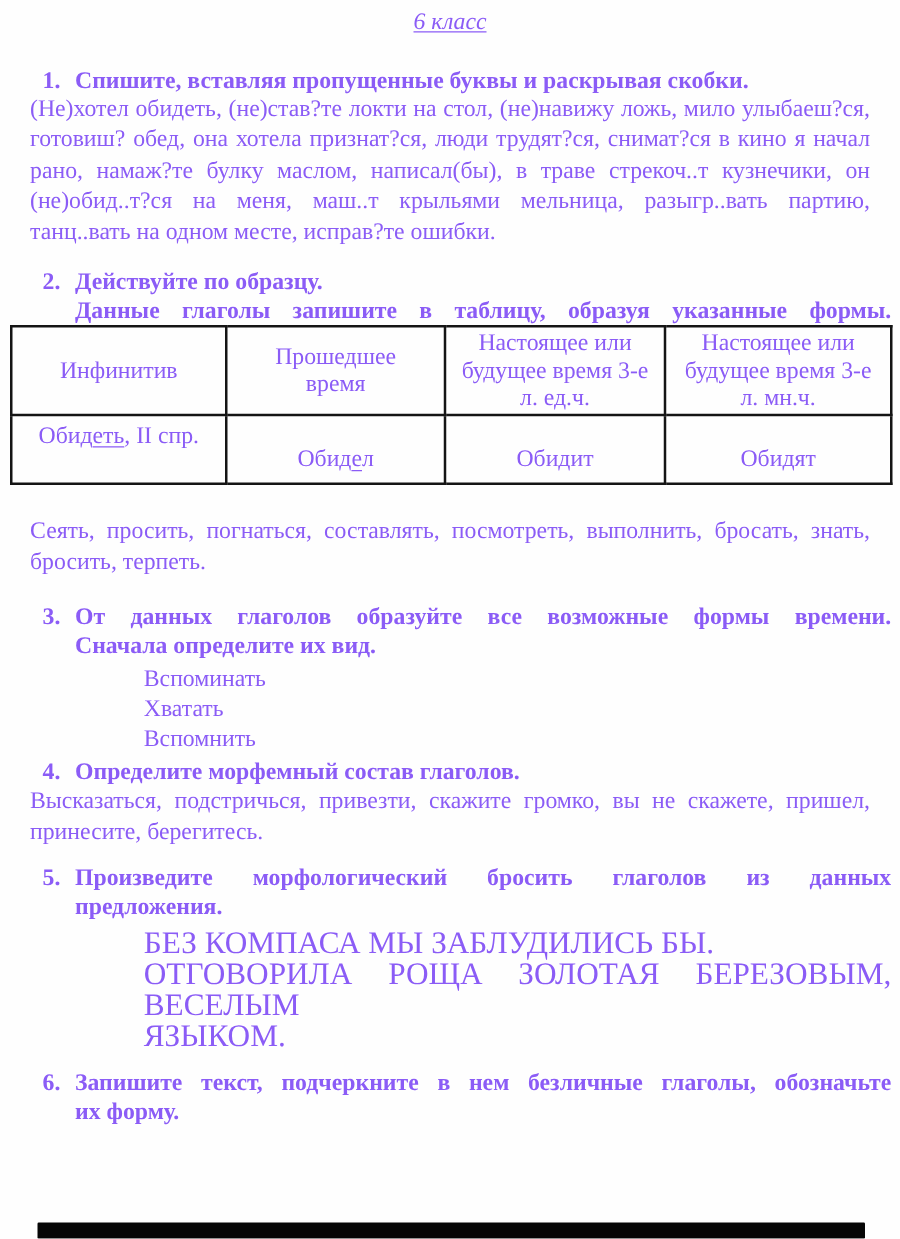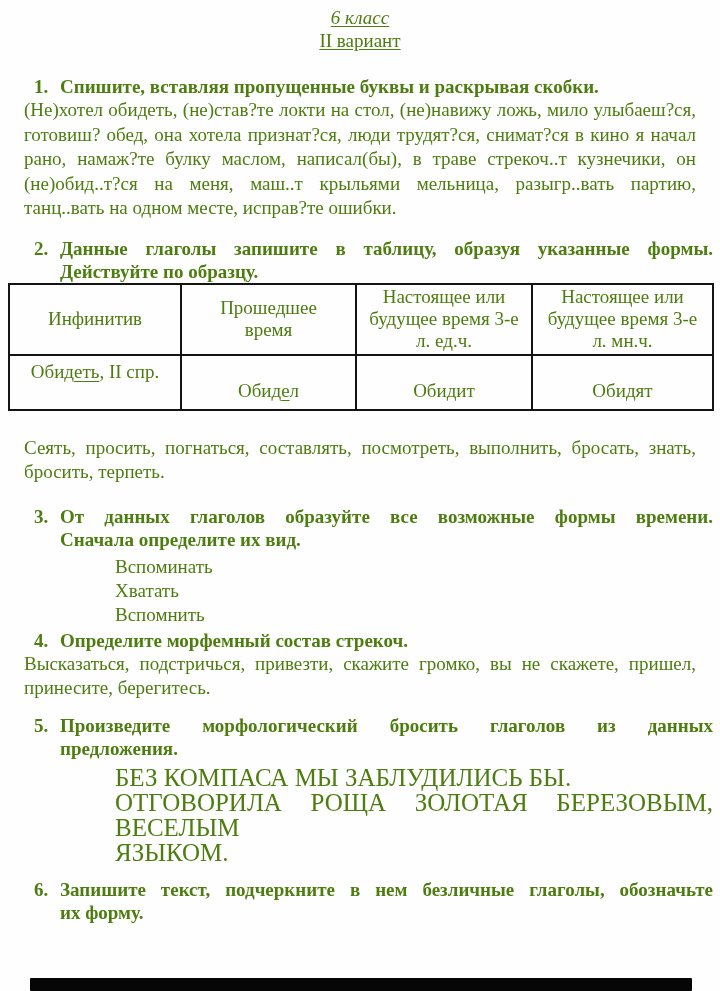--- a/index.html
+++ b/index.html
@@ -2,21 +2,21 @@
 <html lang="ru"><head>
 <meta charset="utf-8">
 <style>
   html, body { margin:0; padding:0; background:#ffffff; }
   .page {
     position: relative;
     width: 720px;
     height: 991px;
     background: #fefefe;
     font-family: "Liberation Serif", "DejaVu Serif", serif;
-    color: #4d7c0f;
+    color: #8b5cf6;
     overflow: hidden;
   }
   
   .doc-title { padding-top: 7px; text-align: center; font-size: 19px; line-height: 22.5px; }
   .doc-title .grade { font-style: italic; text-decoration: underline; text-underline-offset: 2px; }
   .doc-title .variant { text-decoration: underline; text-underline-offset: 2px; }
 
   
   .ex-head { position: relative; font-weight: bold; font-size: 19px; line-height: 23px;
              padding-left: 60px; margin-right: 7px; }
@@ -60,36 +60,35 @@
   .scan-bar { position: absolute; left: 30px; width: 662px; bottom: 0; height: 13px;
               background: #060606; border-radius: 1px; }
 </style>
 </head>
 <body>
 
 <div class="page">
 
   <div class="doc-title">
     <div><span class="grade">6 класс</span></div>
-    <div><span class="variant">II вариант</span></div>
   </div>
 
   <section>
     <div class="ex-head mt-ex1">
       <span class="ex-num">1.</span>
       <div class="h-line">Спишите, вставляя пропущенные буквы и раскрывая скобки.</div>
     </div>
     <div class="para">(Не)хотел обидеть, (не)став?те локти на стол, (не)навижу ложь, мило улыбаеш?ся, готовиш? обед, она хотела признат?ся, люди трудят?ся, снимат?ся в кино я начал рано, намаж?те булку маслом, написал(бы), в траве стрекоч..т кузнечики, он (не)обид..т?ся на меня, маш..т крыльями мельница, разыгр..вать партию, танц..вать на одном месте, исправ?те ошибки.</div>
   </section>
 
   <section>
     <div class="ex-head mt-ex2">
       <span class="ex-num">2.</span>
+      <div class="h-line">Действуйте по образцу.</div>
       <div class="h-line stretch">Данные глаголы запишите в таблицу, образуя указанные формы.</div>
-      <div class="h-line">Действуйте по образцу.</div>
     </div>
 
     <table class="verb-table">
       <colgroup>
         <col style="width:172px">
           <col style="width:175px">
           <col style="width:176px">
           <col style="width:181px">
       </colgroup>
       <tbody>
@@ -120,21 +119,21 @@
     <div class="verb-list mt-list">
       <div>Вспоминать</div>
       <div>Хватать</div>
       <div>Вспомнить</div>
     </div>
   </section>
 
   <section>
     <div class="ex-head mt-ex4">
       <span class="ex-num">4.</span>
-      <div class="h-line">Определите морфемный состав стрекоч.</div>
+      <div class="h-line">Определите морфемный состав глаголов.</div>
     </div>
     <div class="para">Высказаться, подстричься, привезти, скажите громко, вы не скажете, пришел, принесите, берегитесь.</div>
   </section>
 
   <section>
     <div class="ex-head mt-ex5">
       <span class="ex-num">5.</span>
       <div class="h-line stretch">Произведите морфологический бросить глаголов из данных</div>
       <div class="h-line">предложения.</div>
     </div>

